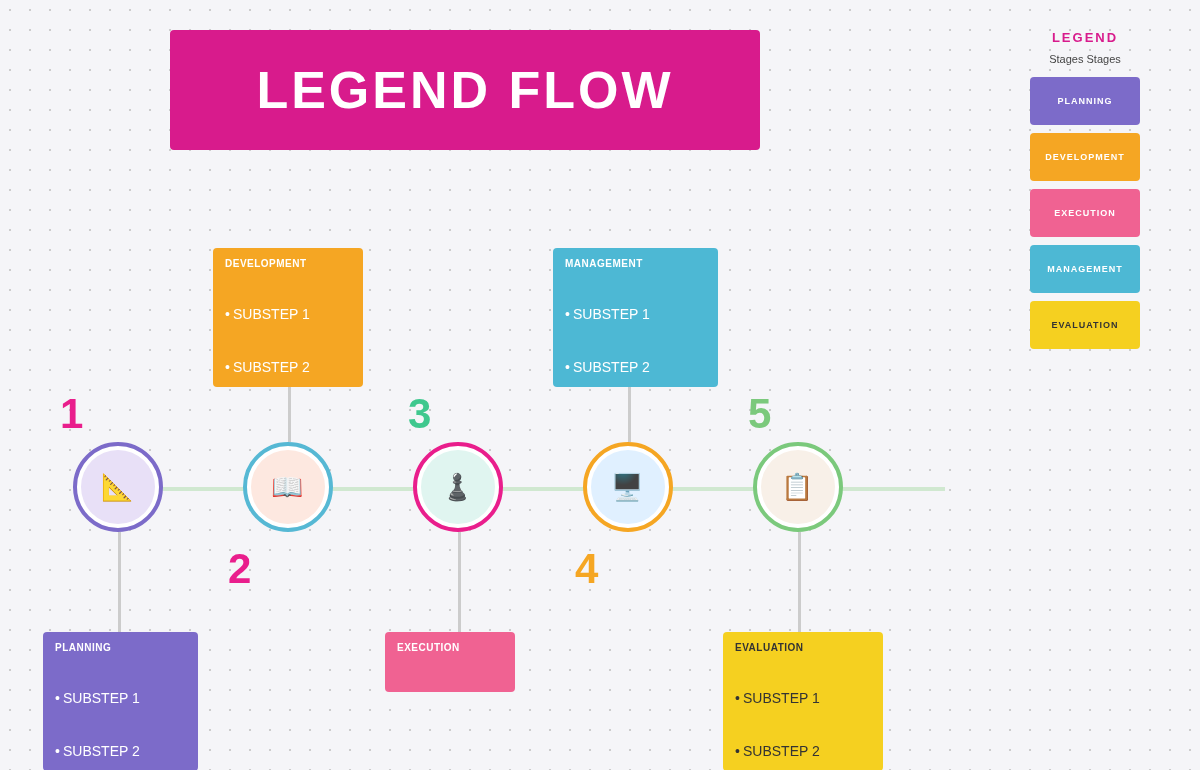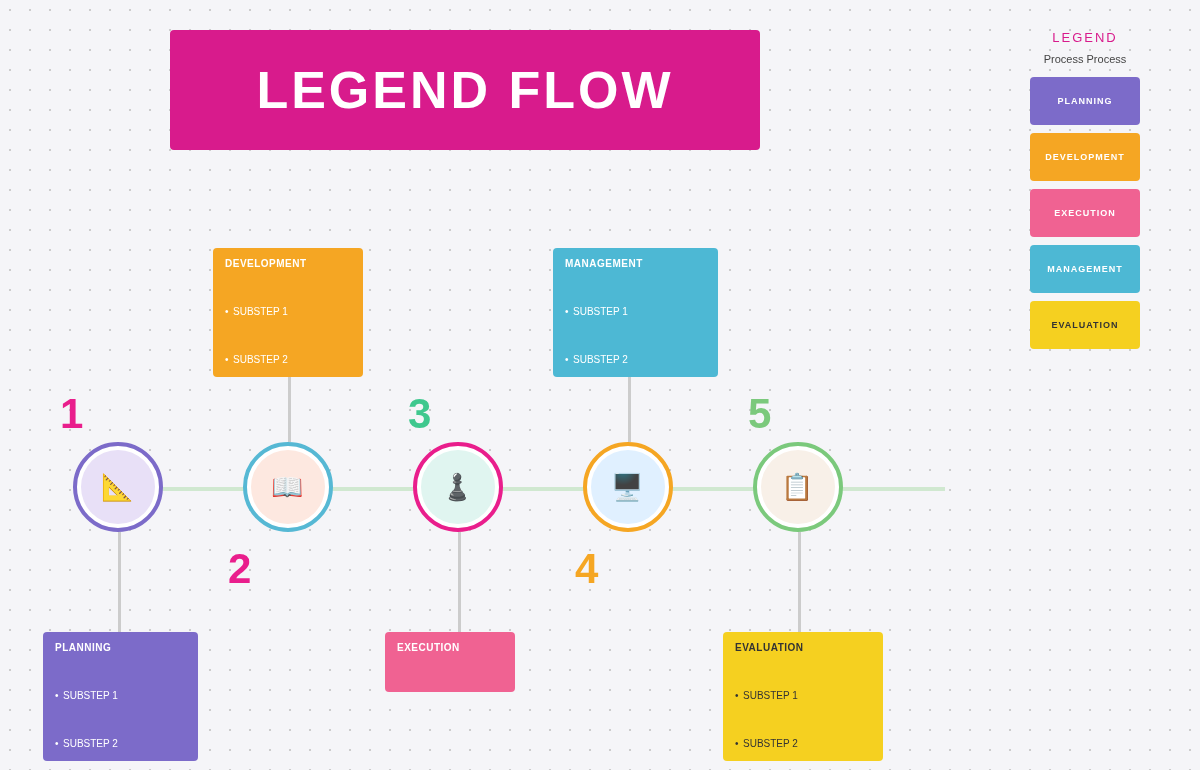--- a/index.html
+++ b/index.html
@@ -40,21 +40,21 @@
       right: 50px;
       top: 30px;
       width: 130px;
       display: flex;
       flex-direction: column;
       align-items: center;
       gap: 8px;
     }
     .legend-title {
       font-size: 13px;
-      font-weight: normal;
+      font-weight: bold;
       color: #d81b8c;
       letter-spacing: 2px;
       text-align: center;
     }
     .legend-subtitle {
       font-size: 11px;
       color: #444;
       text-align: center;
       margin-bottom: 4px;
     }
@@ -133,21 +133,21 @@
       z-index: 3;
     }
     .stage-card .card-title {
       font-size: 10px;
       font-weight: bold;
       color: white;
       margin-bottom: 6px;
       letter-spacing: 0.5px;
     }
     .stage-card .card-item {
-      font-size: 10px;
+      font-size: 14px;
       color: white;
       margin-left: 8px;
       margin-bottom: 2px;
       position: relative;
       margin-top: 37px;
     }
     .stage-card .card-item::before {
       content: '•';
       position: absolute;
       left: -8px;
@@ -203,21 +203,21 @@
   </style>
 </head>
 <body>
 
 <div class="title-banner">
   <h1>LEGEND FLOW</h1>
 </div>
 
 <div class="legend">
   <div class="legend-title">LEGEND</div>
-  <div class="legend-subtitle">Process Process</div>
+  <div class="legend-subtitle">Stages Stages</div>
   <div class="legend-item" style="background:#7c6bc9;">
     <span>PLANNING</span>
   </div>
   <div class="legend-item" style="background:#f5a623;">
     <span>DEVELOPMENT</span>
   </div>
   <div class="legend-item" style="background:#f06292;">
     <span>EXECUTION</span>
   </div>
   <div class="legend-item" style="background:#4db8d4;">

